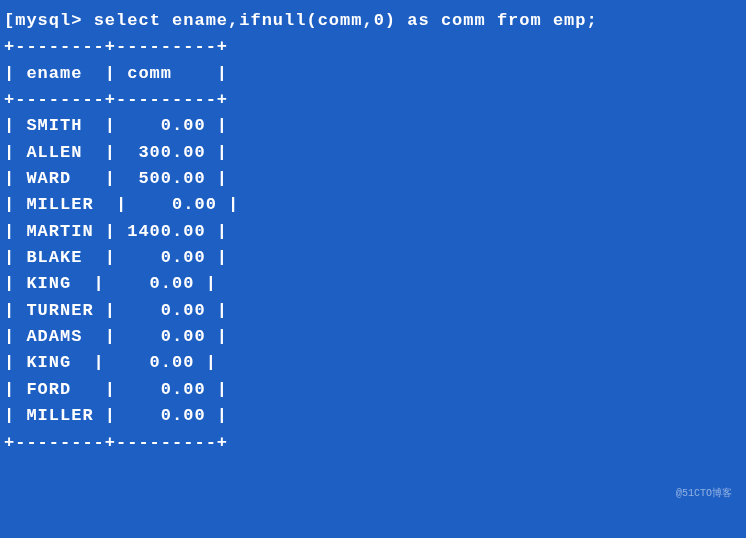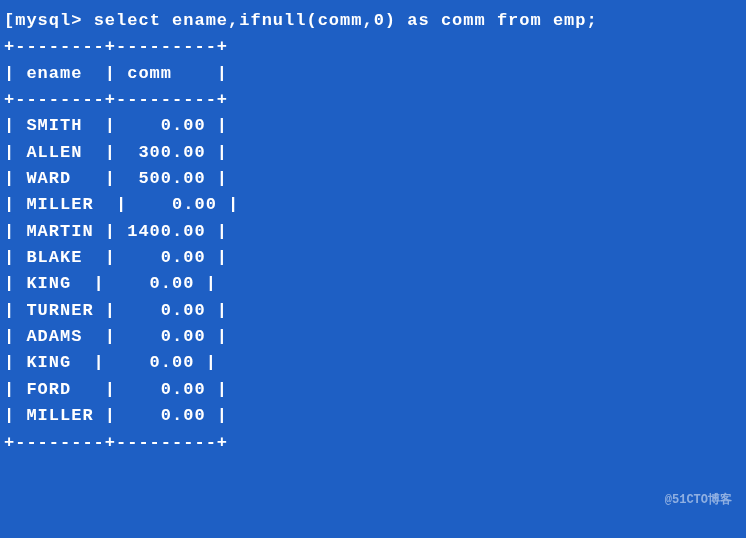--- a/index.html
+++ b/index.html
@@ -23,23 +23,23 @@
     .line {
       white-space: pre;
       line-height: 1.55;
     }
     .bracket {
       color: #ffffff;
     }
     .watermark {
       position: absolute;
       right: 14px;
-      bottom: 30px;
-      font-size: 12px;
-      font-weight: bold;
+      bottom: 38px;
+      font-size: 10px;
+      font-weight: normal;
       letter-spacing: 0;
       color: rgba(255,255,255,0.5);
     }
   </style>
 </head>
 <body>
 
 <div class="line"><span class="bracket">[</span><span>mysql&gt; </span><span>select ename,ifnull(comm,0) as comm from emp;</span></div>
 <div class="line">+--------+---------+</div>
 <div class="line">| ename  | comm    |</div>

